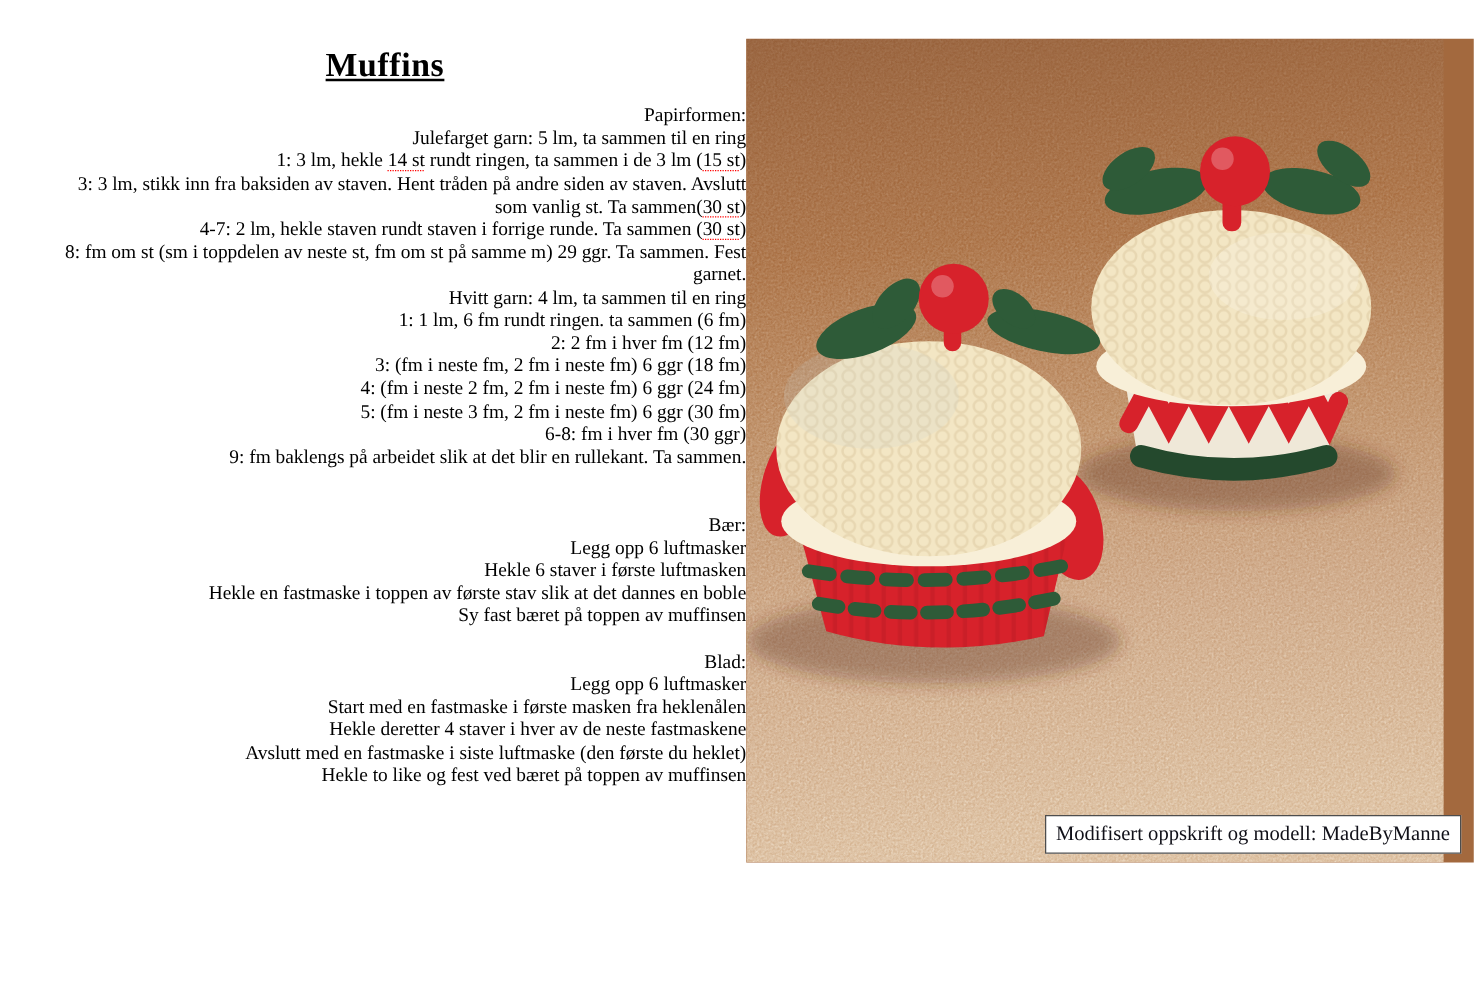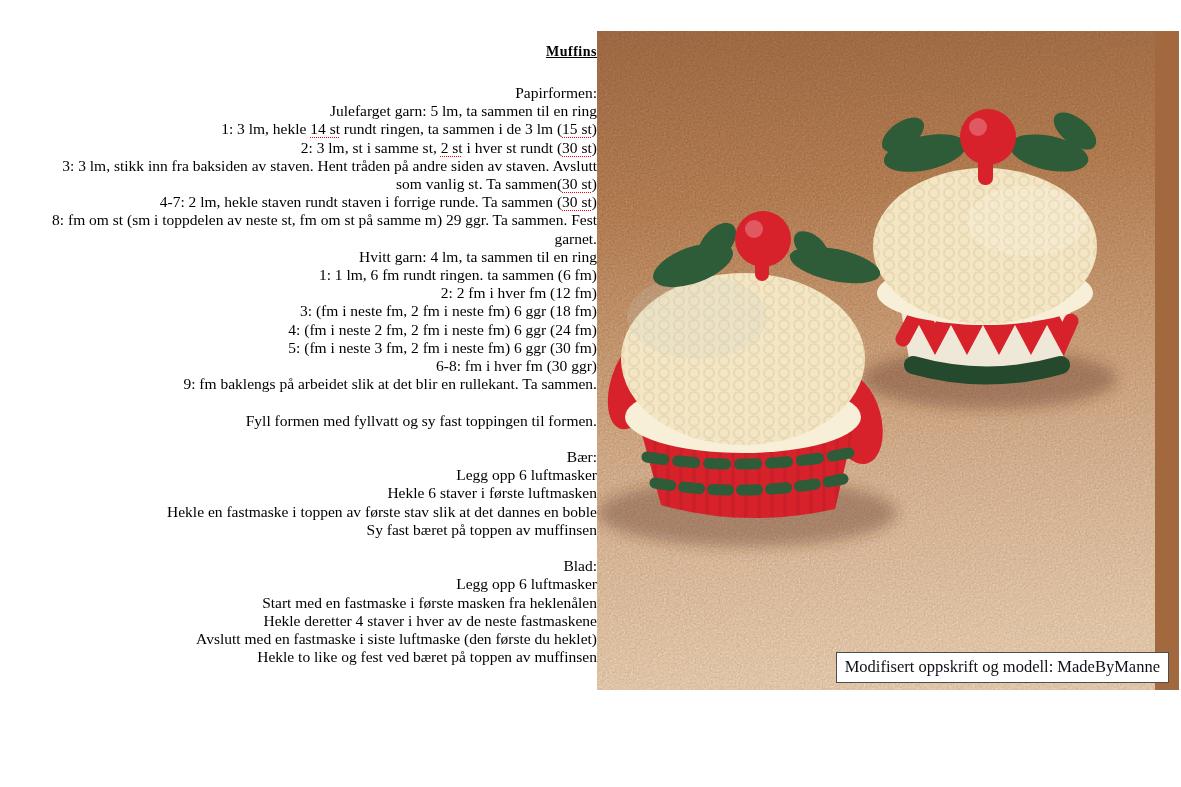--- a/index.html
+++ b/index.html
@@ -3,21 +3,21 @@
 <meta charset="utf-8">
 <style>
   html,body{margin:0;padding:0;}
   body{
     width:1181px;height:787px;background:#ffffff;position:relative;
     font-family:"Liberation Serif","DejaVu Serif",serif;color:#000;
     overflow:hidden;
   }
   .doc{position:absolute;left:19px;top:40px;width:578px;}
   .doc-title{
-    text-align:right;font-size:14px;font-weight:bold;line-height:24px;
+    text-align:center;font-size:27px;font-weight:bold;line-height:24px;
     text-decoration:underline;margin:0 0 20px 0;letter-spacing:.5px;
   }
   .lines{font-size:15.5px;line-height:18.2px;text-align:right;}
   .line{white-space:nowrap;min-height:18.2px;}
   .misspell{
     text-decoration:underline dotted var(--spell,#ff0000);
     text-decoration-thickness:1px;text-underline-offset:3px;
   }
   .photo{
     position:absolute;left:597px;top:31px;width:582px;height:659px;
@@ -32,36 +32,34 @@
 </style>
 </head>
 <body>
 
 <div class="doc">
   <h1 class="doc-title">Muffins</h1>
   <div class="lines">
       <div class="line"><span>Papirformen:</span></div>
       <div class="line"><span>Julefarget garn: 5 lm, ta sammen til en ring</span></div>
       <div class="line"><span>1: 3 lm, hekle </span><span class="misspell">14 st</span><span> rundt ringen, ta sammen i de 3 lm (</span><span class="misspell">15 st</span><span>)</span></div>
-      <div class="line"><span>2: 3 lm, st i samme st, </span><span class="misspell">2 st</span><span> i hver st rundt (</span><span class="misspell">30 st</span><span>)</span></div>
       <div class="line"><span>3: 3 lm, stikk inn fra baksiden av staven. Hent tråden på andre siden av staven. Avslutt</span></div>
       <div class="line"><span>som vanlig st. Ta sammen(</span><span class="misspell">30 st</span><span>)</span></div>
       <div class="line"><span>4-7: 2 lm, hekle staven rundt staven i forrige runde. Ta sammen (</span><span class="misspell">30 st</span><span>)</span></div>
       <div class="line"><span>8: fm om st (sm i toppdelen av neste st, fm om st på samme m) 29 ggr. Ta sammen. Fest</span></div>
       <div class="line"><span>garnet.</span></div>
       <div class="line"><span>Hvitt garn: 4 lm, ta sammen til en ring</span></div>
       <div class="line"><span>1: 1 lm, 6 fm rundt ringen. ta sammen (6 fm)</span></div>
       <div class="line"><span>2: 2 fm i hver fm (12 fm)</span></div>
       <div class="line"><span>3: (fm i neste fm, 2 fm i neste fm) 6 ggr (18 fm)</span></div>
       <div class="line"><span>4: (fm i neste 2 fm, 2 fm i neste fm) 6 ggr (24 fm)</span></div>
       <div class="line"><span>5: (fm i neste 3 fm, 2 fm i neste fm) 6 ggr (30 fm)</span></div>
       <div class="line"><span>6-8: fm i hver fm (30 ggr)</span></div>
       <div class="line"><span>9: fm baklengs på arbeidet slik at det blir en rullekant. Ta sammen.</span></div>
       <div class="line">&nbsp;</div>
-      <div class="line"><span>Fyll formen med fyllvatt og sy fast toppingen til formen.</span></div>
       <div class="line">&nbsp;</div>
       <div class="line"><span>Bær:</span></div>
       <div class="line"><span>Legg opp 6 luftmasker</span></div>
       <div class="line"><span>Hekle 6 staver i første luftmasken</span></div>
       <div class="line"><span>Hekle en fastmaske i toppen av første stav slik at det dannes en boble</span></div>
       <div class="line"><span>Sy fast bæret på toppen av muffinsen</span></div>
       <div class="line">&nbsp;</div>
       <div class="line"><span>Blad:</span></div>
       <div class="line"><span>Legg opp 6 luftmasker</span></div>
       <div class="line"><span>Start med en fastmaske i første masken fra heklenålen</span></div>

